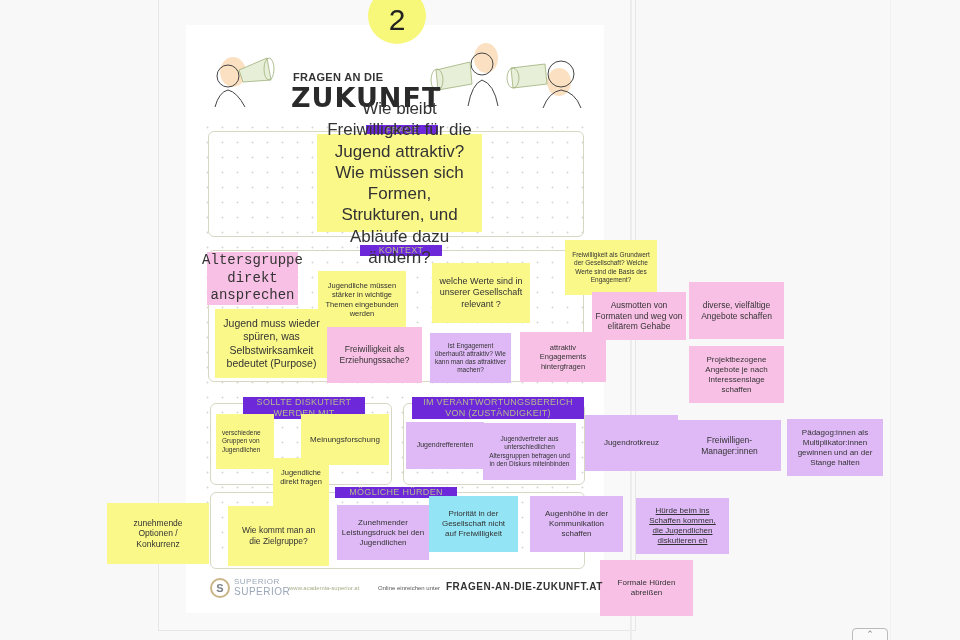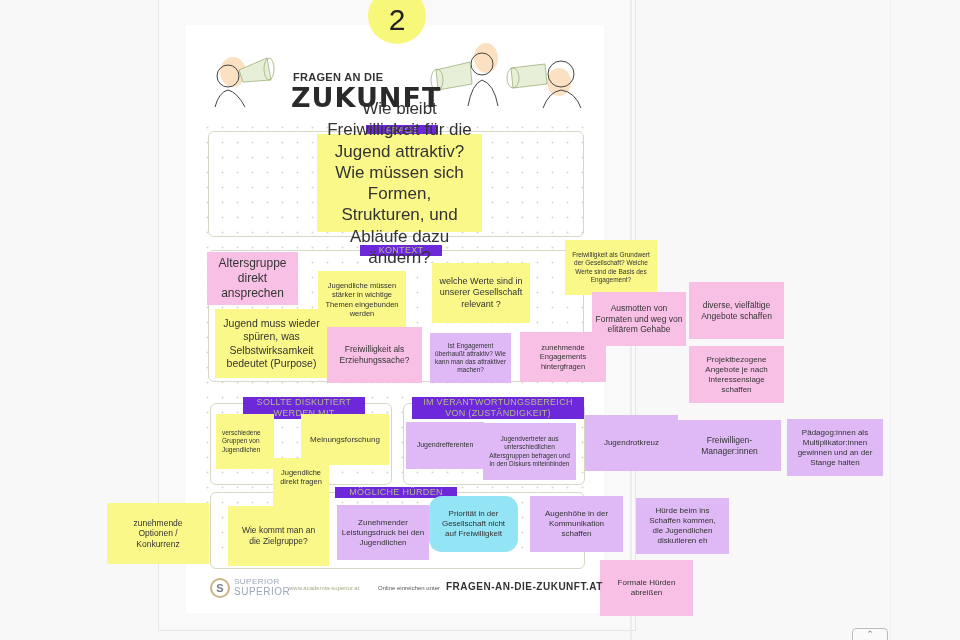--- a/index.html
+++ b/index.html
@@ -75,48 +75,48 @@
 <div class="sec-label" style="left:243px;top:397px;width:110px;">SOLLTE DISKUTIERT WERDEN MIT</div>
 
 <div class="section" style="left:403px;top:403px;width:180px;height:80px;"></div>
 <div class="sec-label" style="left:412px;top:397px;width:160px;">IM VERANTWORTUNGSBEREICH VON (ZUSTÄNDIGKEIT)</div>
 
 <div class="section" style="left:210px;top:492px;width:373px;height:75px;"></div>
 <div class="sec-label" style="left:335px;top:487px;width:110px;">MÖGLICHE HÜRDEN</div>
 
 <div class="note yellow" style="left:317px;top:134px;width:165px;height:98px;font-size:17px;padding:6px 10px;">Wie bleibt Freiwilligkeit für die Jugend attraktiv? Wie müssen sich Formen, Strukturen, und Abläufe dazu ändern?</div>
 
-<div class="note pink" style="left:207px;top:252px;width:91px;height:53px;font-size:12px;">Altersgruppe direkt ansprechen</div>
+<div class="note pink" style="left:207px;top:252px;width:91px;height:53px;font-size:14px;font-family:Liberation Mono, monospace;">Altersgruppe direkt ansprechen</div>
 <div class="note yellow" style="left:318px;top:271px;width:88px;height:57px;font-size:7.5px;">Jugendliche müssen stärker in wichtige Themen eingebunden werden</div>
 <div class="note yellow" style="left:432px;top:263px;width:98px;height:60px;font-size:9px;">welche Werte sind in unserer Gesellschaft relevant ?</div>
 <div class="note yellow" style="left:565px;top:240px;width:92px;height:55px;font-size:6.5px;">Freiwilligkeit als Grundwert der Gesellschaft? Welche Werte sind die Basis des Engagement?</div>
 <div class="note yellow" style="left:215px;top:309px;width:113px;height:69px;font-size:10.5px;">Jugend muss wieder spüren, was Selbstwirksamkeit bedeutet (Purpose)</div>
 <div class="note pink" style="left:327px;top:327px;width:95px;height:56px;font-size:8.5px;padding:3px 12px;">Freiwilligkeit als Erziehungssache?</div>
 <div class="note purple" style="left:430px;top:333px;width:81px;height:50px;font-size:6.5px;">Ist Engagement überhaußt attraktiv? Wie kann man das attraktiver machen?</div>
-<div class="note pink" style="left:520px;top:332px;width:86px;height:50px;font-size:7.5px;padding:3px 14px;">zunehmende Engagements hintergfragen</div>
-<div class="note pink" style="left:592px;top:292px;width:94px;height:54px;font-size:8.5px;">Ausmotten von Formaten und weg von elitärem Gehabe</div>
+<div class="note pink" style="left:520px;top:332px;width:86px;height:50px;font-size:7.5px;padding:3px 14px;">attraktiv Engagements hintergfragen</div>
+<div class="note pink" style="left:592px;top:292px;width:94px;height:48px;font-size:8.5px;">Ausmotten von Formaten und weg von elitärem Gehabe</div>
 <div class="note pink" style="left:689px;top:282px;width:95px;height:57px;font-size:8.5px;">diverse, vielfältige Angebote schaffen</div>
 <div class="note pink" style="left:689px;top:346px;width:95px;height:57px;font-size:8px;padding:3px 10px;">Projektbezogene Angebote je nach Interessenslage schaffen</div>
 
 <div class="note yellow" style="left:216px;top:414px;width:58px;height:55px;font-size:6.5px;justify-content:flex-start;text-align:left;padding-left:6px;">verschiedene Gruppen von Jugendlichen</div>
 <div class="note yellow" style="left:301px;top:414px;width:88px;height:51px;font-size:8px;">Meinungsforschung</div>
 <div class="note yellow" style="left:273px;top:458px;width:56px;height:48px;font-size:7.5px;align-items:flex-start;padding-top:10px;">Jugendliche direkt fragen</div>
 
 <div class="note purple" style="left:406px;top:422px;width:78px;height:47px;font-size:7px;">Jugendrefferenten</div>
 <div class="note purple" style="left:483px;top:423px;width:93px;height:57px;font-size:6.5px;">Jugendvertreter aus unterschiedlichen Altersgruppen befragen und in den Diskurs miteinbinden</div>
 <div class="note purple" style="left:585px;top:415px;width:93px;height:56px;font-size:8px;">Jugendrotkreuz</div>
 <div class="note purple" style="left:678px;top:420px;width:103px;height:51px;font-size:8.5px;padding:0 16px;">Freiwilligen-Manager:innen</div>
 <div class="note purple" style="left:787px;top:419px;width:96px;height:57px;font-size:8px;">Pädagog:innen als Multiplikator:innen gewinnen und an der Stange halten</div>
 
 <div class="note yellow" style="left:107px;top:503px;width:102px;height:61px;font-size:8.5px;padding:3px 22px;">zunehmende Optionen / Konkurrenz</div>
 <div class="note yellow" style="left:228px;top:506px;width:101px;height:60px;font-size:8.5px;padding:3px 12px;">Wie kommt man an die Zielgruppe?</div>
 <div class="note purple" style="left:337px;top:505px;width:92px;height:55px;font-size:8px;">Zunehmender Leistungsdruck bei den Jugendlichen</div>
-<div class="note cyan" style="left:429px;top:496px;width:89px;height:56px;font-size:8px;padding:3px 10px;border-radius:13px;">Priorität in der Gesellschaft nicht auf Freiwilligkeit</div>
+<div class="note cyan" style="left:429px;top:496px;width:89px;height:56px;font-size:8px;padding:3px 10px;">Priorität in der Gesellschaft nicht auf Freiwilligkeit</div>
 <div class="note purple" style="left:530px;top:496px;width:93px;height:56px;font-size:8px;padding:3px 12px;">Augenhöhe in der Kommunikation schaffen</div>
-<div class="note purple" style="left:636px;top:498px;width:93px;height:56px;font-size:8px;padding:3px 8px;">Hürde beim ins Schaffen kommen, die Jugendlichen diskutieren eh</div>
+<div class="note purple" style="left:636px;top:498px;width:93px;height:56px;font-size:8px;padding:3px 8px;text-decoration:underline;">Hürde beim ins Schaffen kommen, die Jugendlichen diskutieren eh</div>
 <div class="note pink" style="left:600px;top:560px;width:93px;height:56px;font-size:8px;padding:3px 14px;">Formale Hürden abreißen</div>
 
 <div class="footer-logo">S</div>
 <div class="footer-brand">
   <div>SUPERIOR</div>
   <div style="font-size:10px;line-height:11px;">SUPERIOR</div>
 </div>
 <div class="footer-url">www.academia-superior.at</div>
 <div class="footer-online">Online einreichen unter</div>
 <div class="footer-site">FRAGEN-AN-DIE-ZUKUNFT.AT</div>

